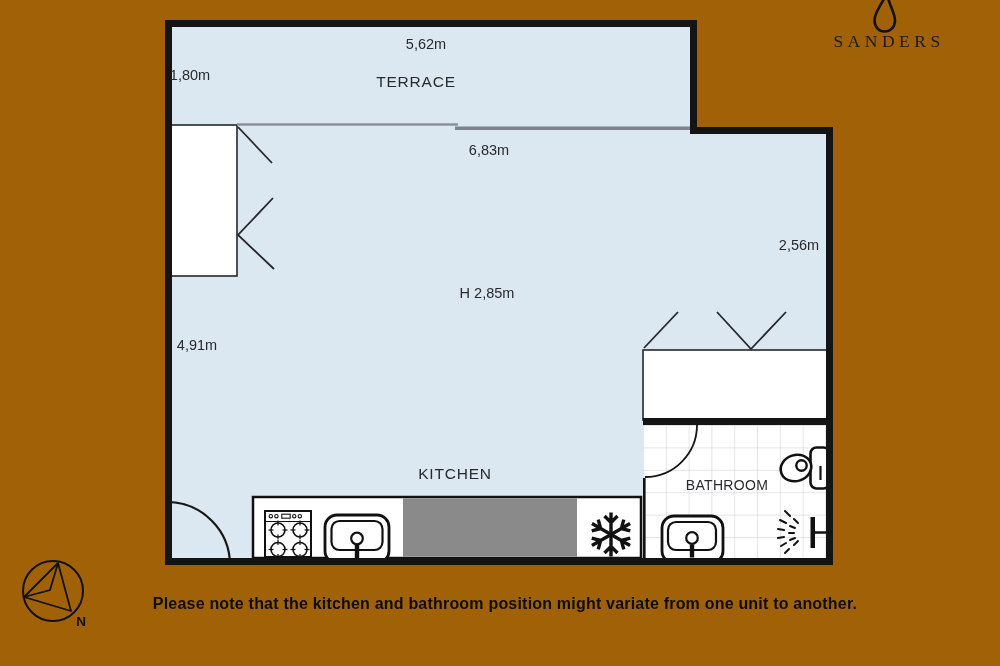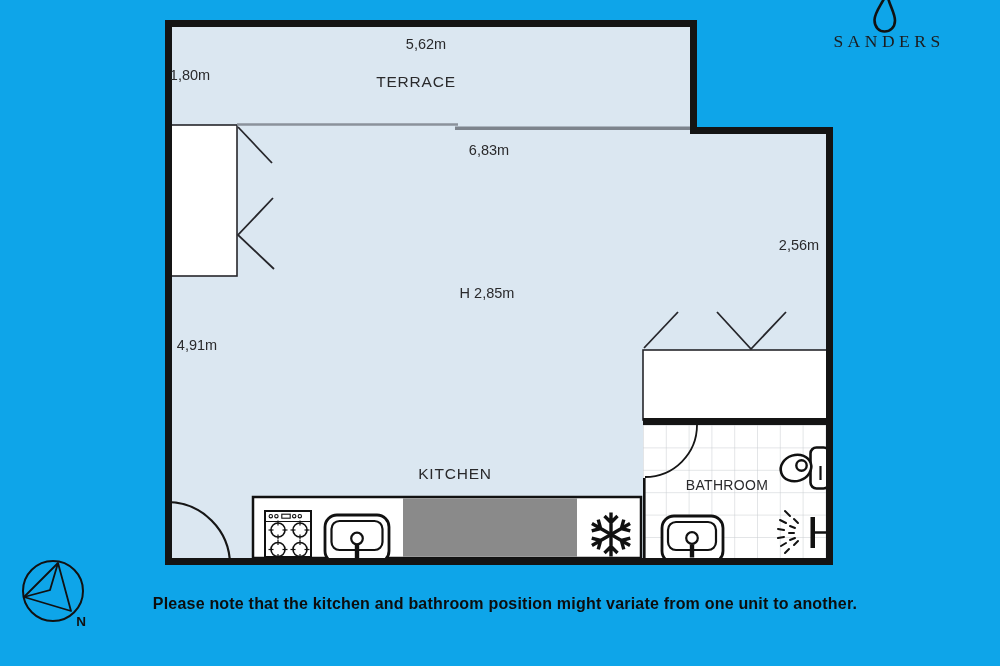--- a/index.html
+++ b/index.html
@@ -1,16 +1,16 @@
 <!DOCTYPE html>
 <html><head>
 <meta charset="utf-8">
 <style>
   html,body{margin:0;padding:0;background:#ffffff;}
-  .canvas{position:relative;width:1000px;height:666px;background:#0ea5e9;overflow:hidden;
+  .canvas{position:relative;width:1000px;height:666px;background:#a16207;overflow:hidden;
           font-family:"Liberation Sans",sans-serif;}
   svg{display:block;}
   text{font-family:"Liberation Sans",sans-serif;fill:#2a2a2c;}
   .meas{font-size:14.5px;}
   .roomlbl{font-size:15.5px;letter-spacing:0.8px;}
   .bathlbl{font-size:14px;letter-spacing:0.3px;}
   .brandtxt{font-family:"Liberation Serif",serif;font-size:17.5px;letter-spacing:4.5px;fill:#1c1c1e;}
   .notetxt{font-size:16px;font-weight:bold;fill:#0d0d0d;letter-spacing:0.2px;}
   .ntxt{font-size:13.5px;font-weight:bold;fill:#111;}
 </style>

